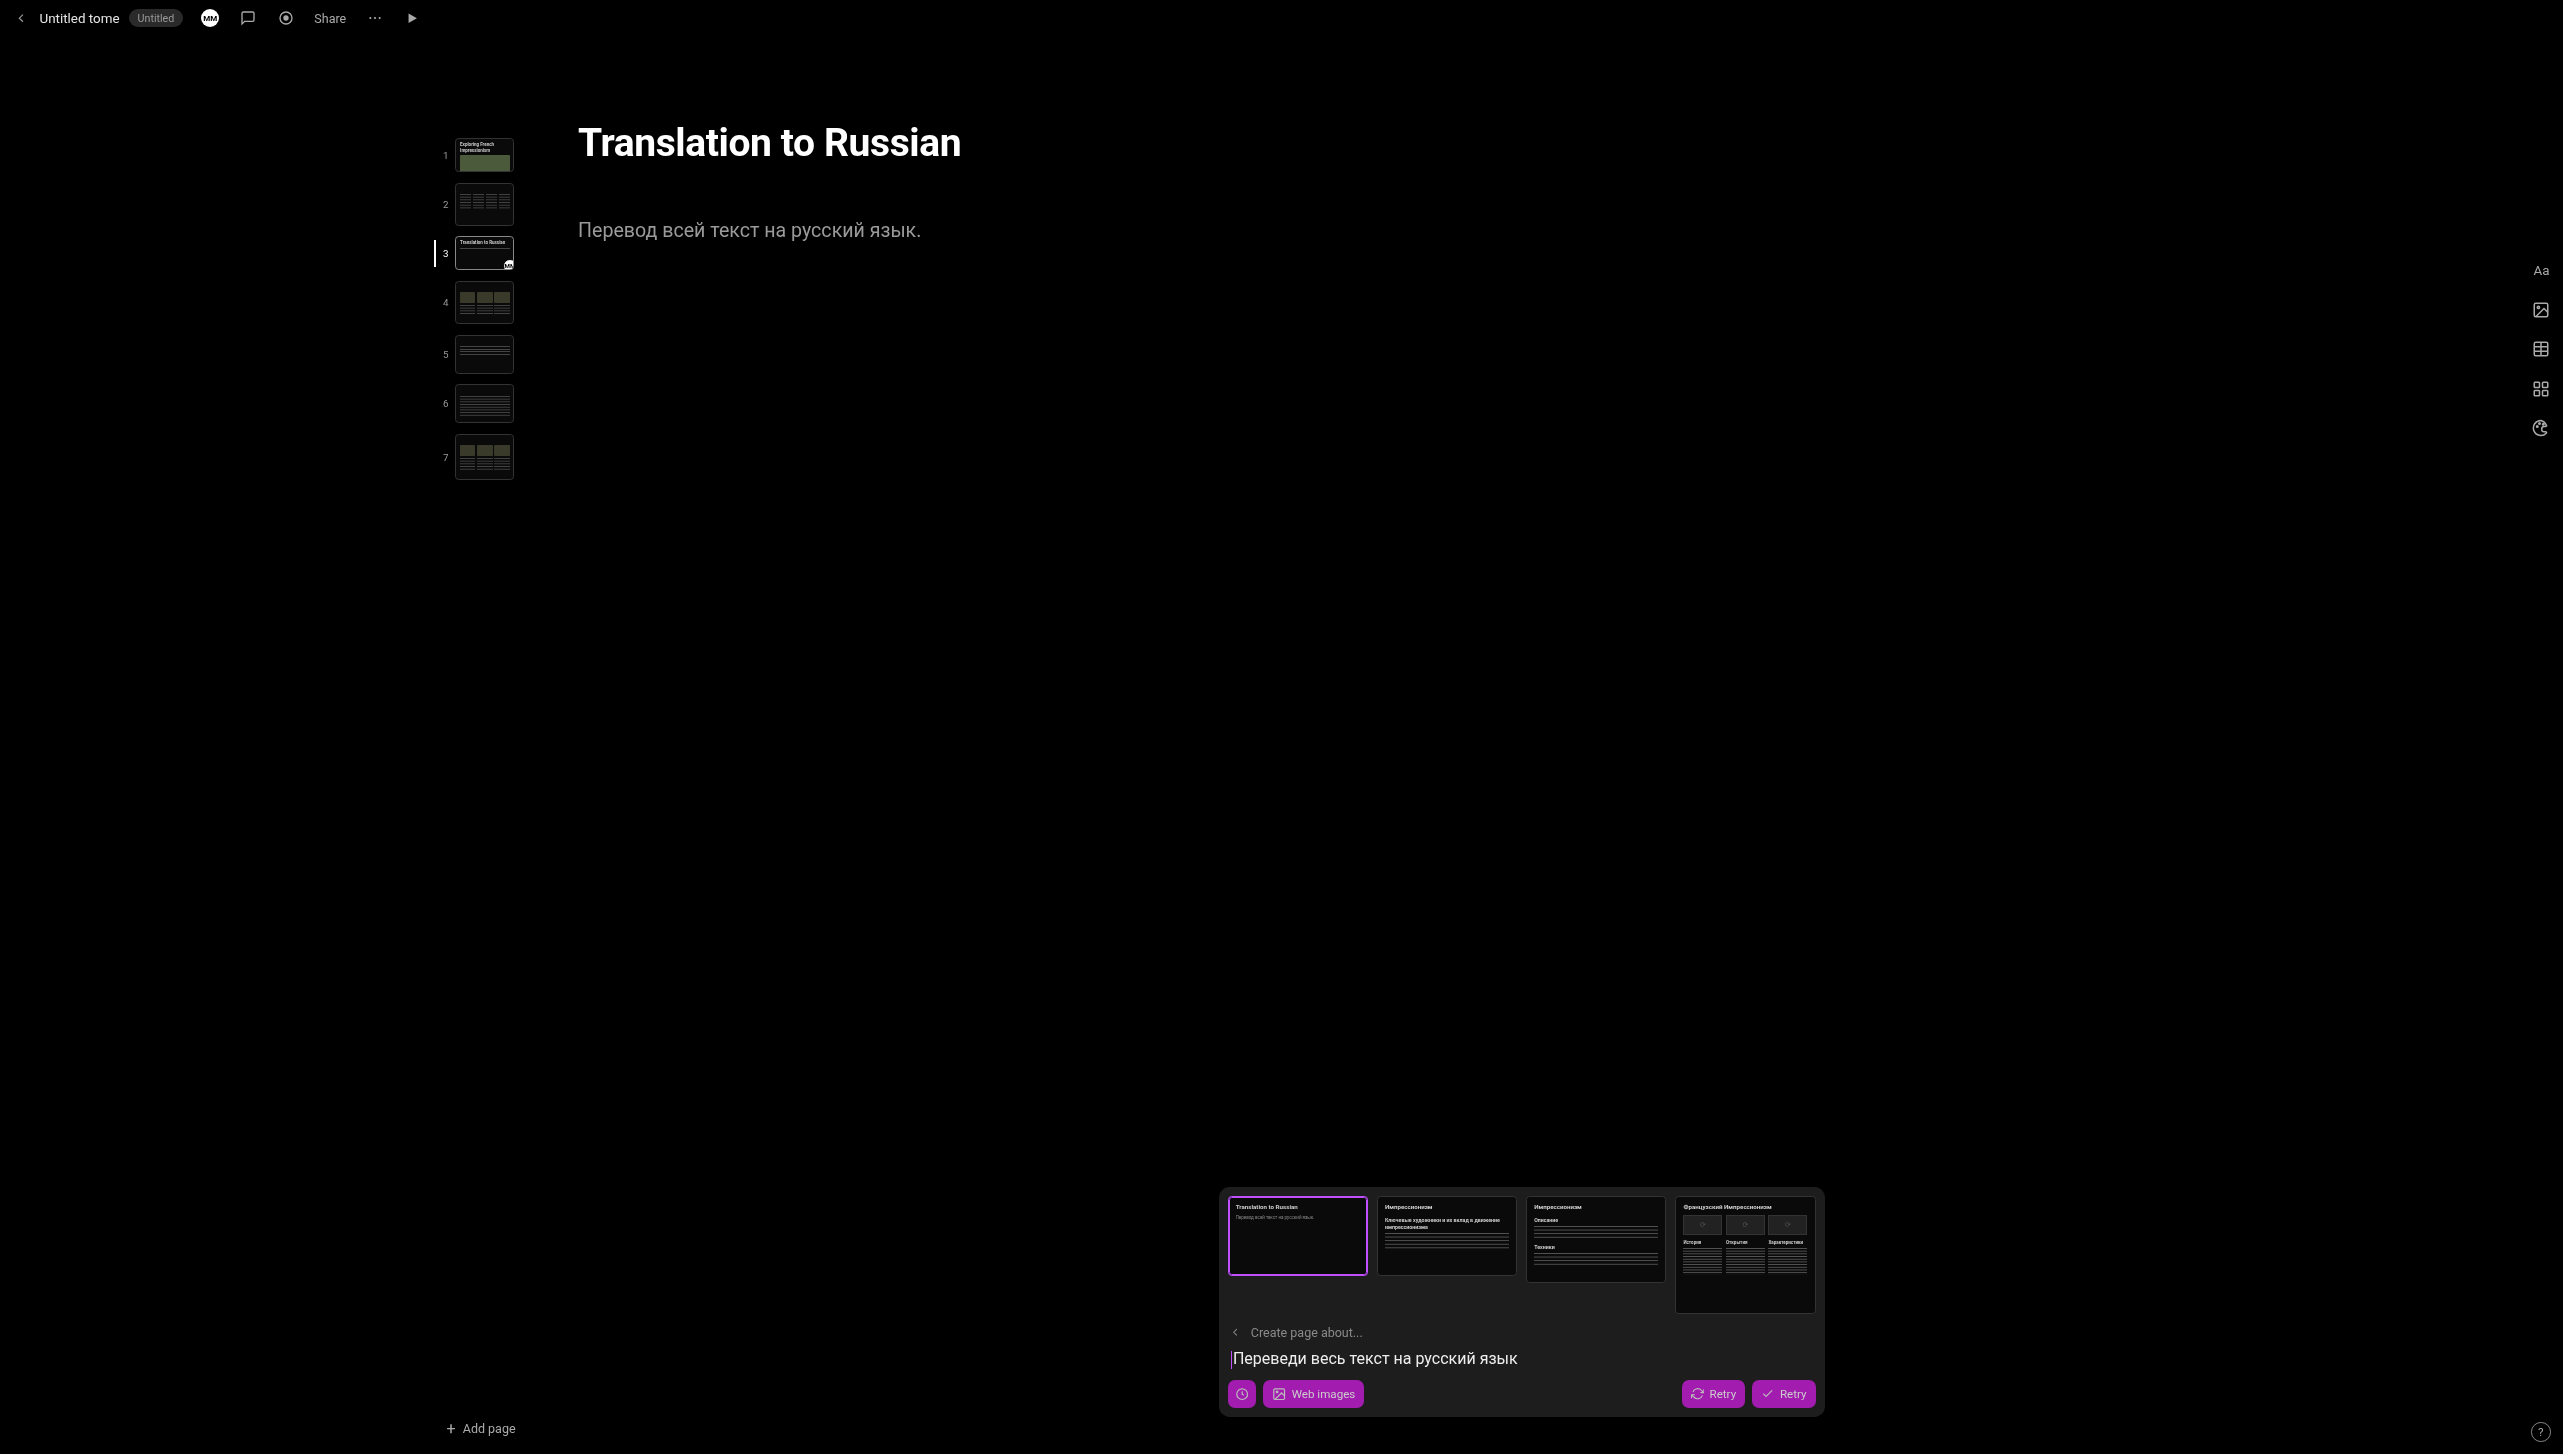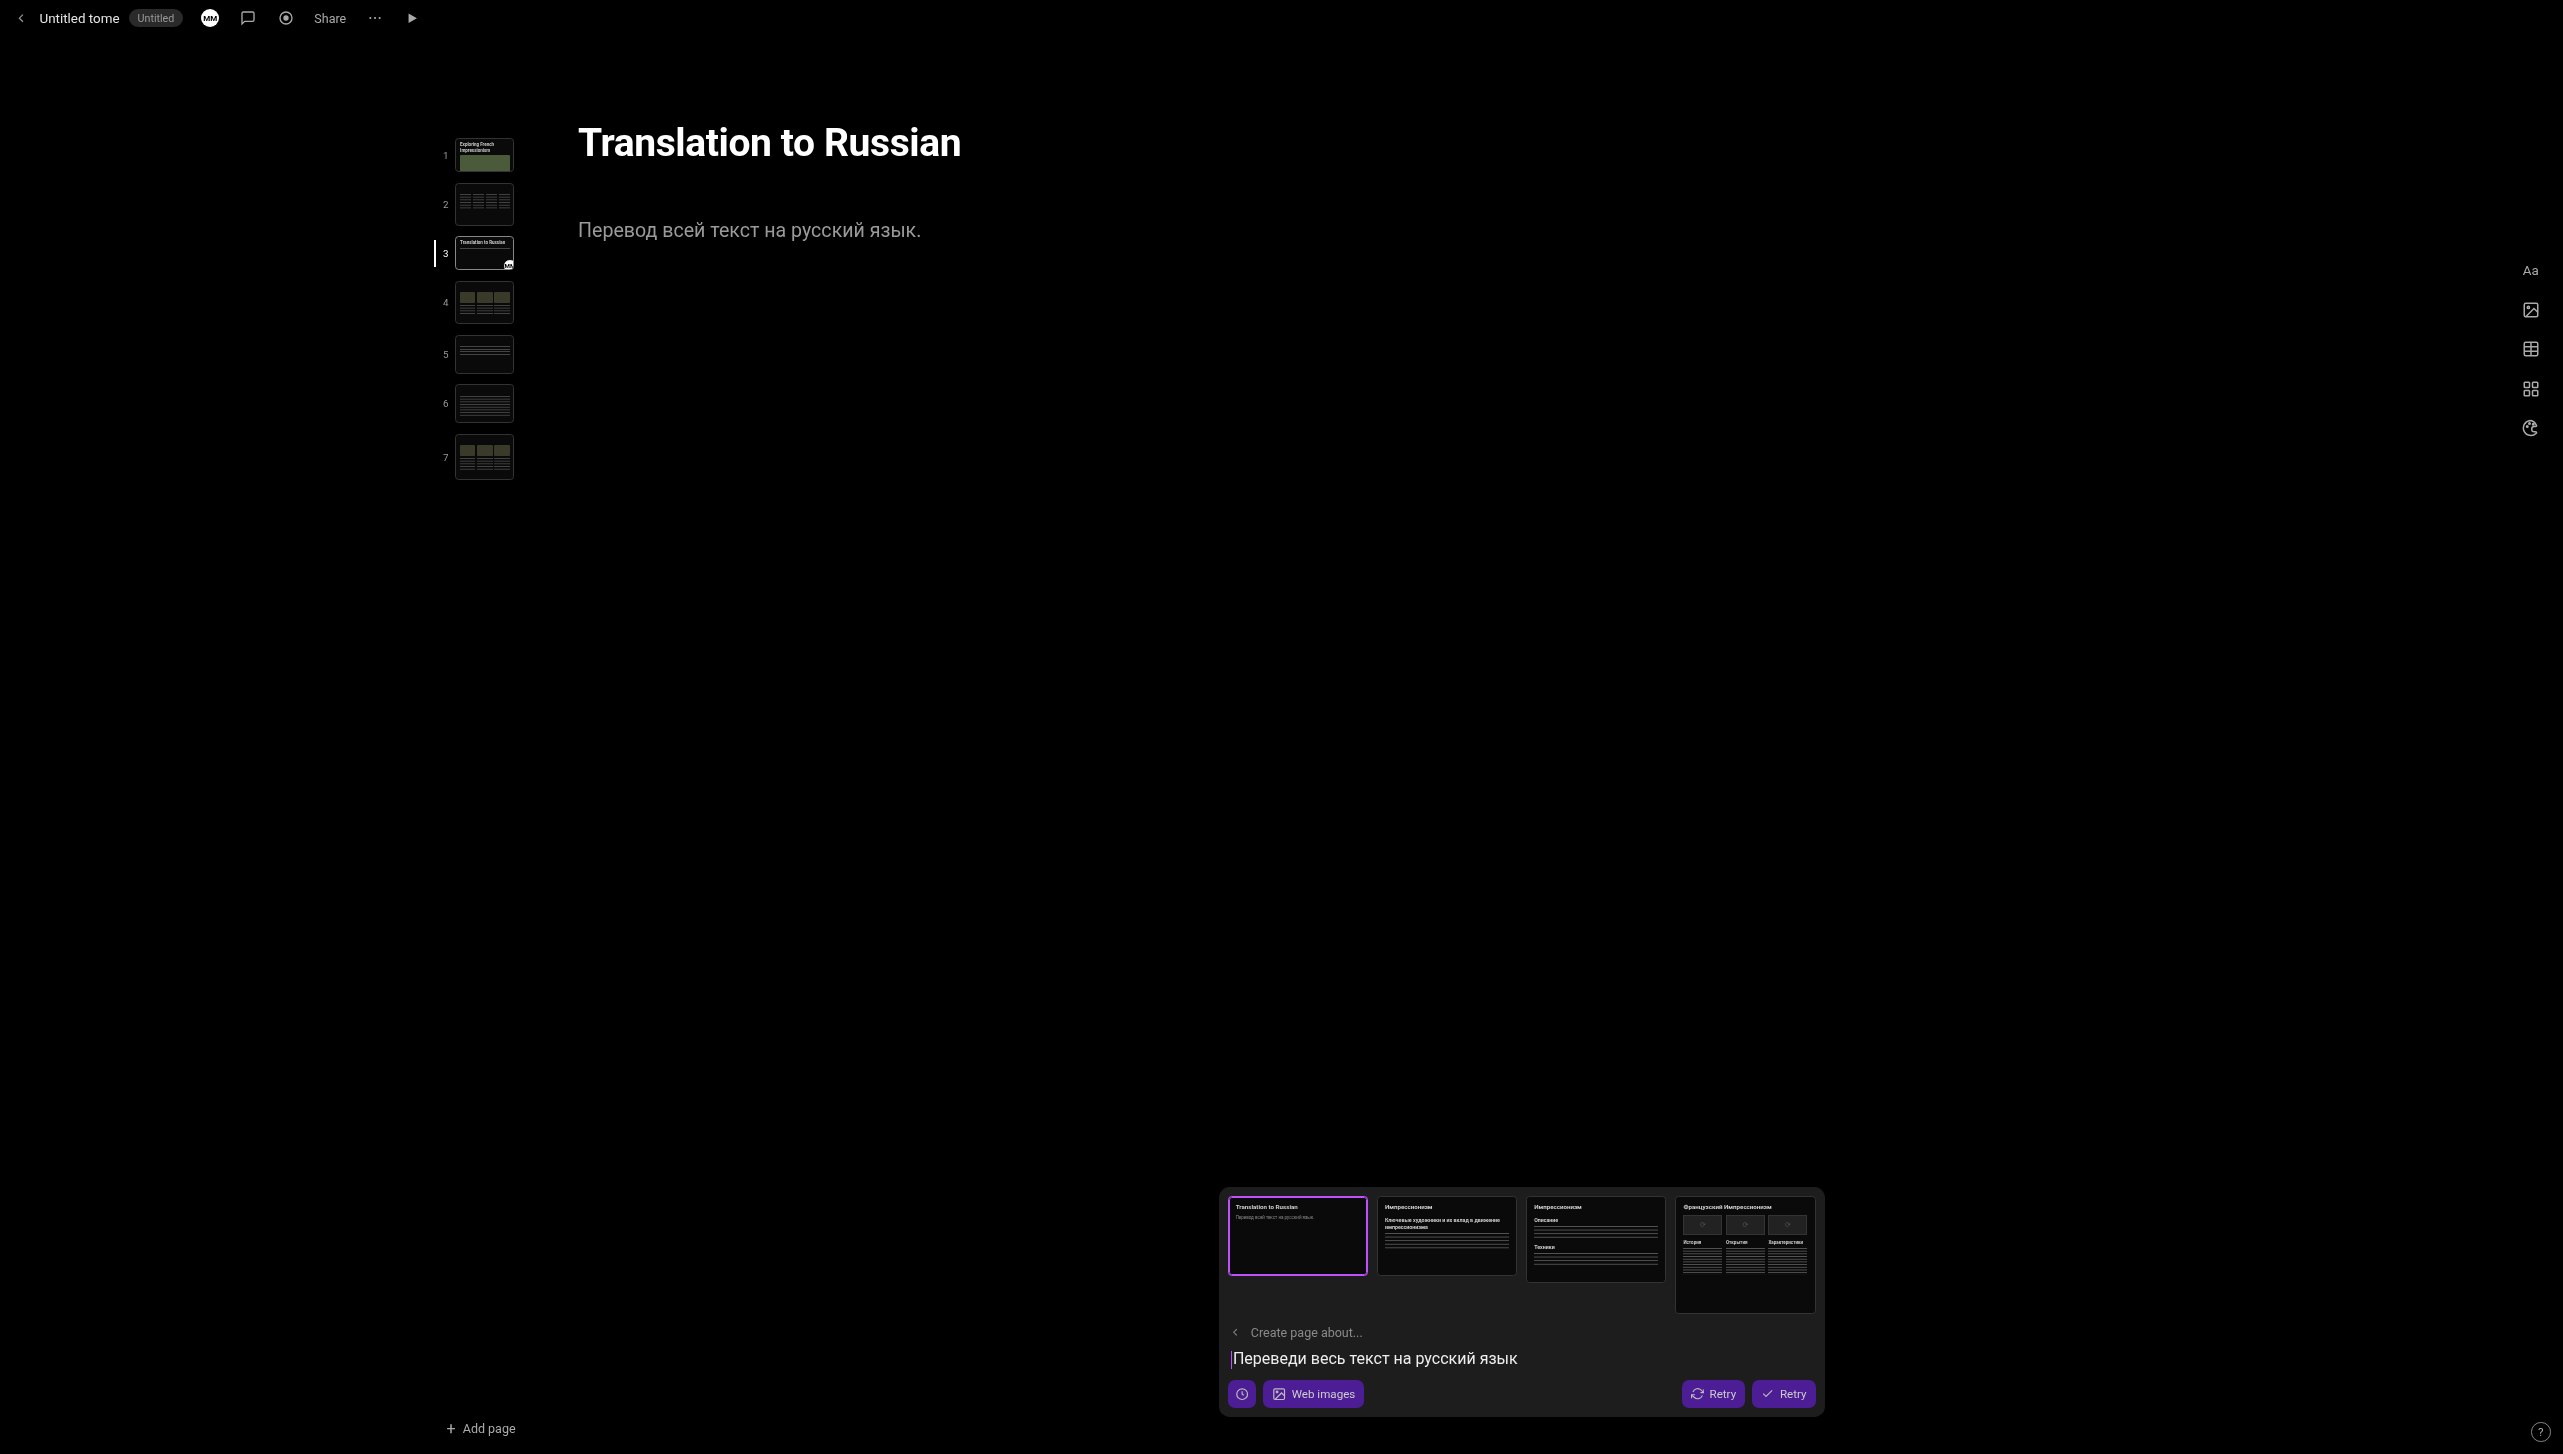--- a/index.html
+++ b/index.html
@@ -40,21 +40,21 @@
 .add-page{position:absolute;bottom:16px;left:12.5px;display:flex;align-items:center;gap:7.1px;color:#aaa;font-size:12.5px;cursor:pointer}
 .add-page .plus{font-size:16px}
 
 
 .canvas{flex:1;position:relative}
 .slide{position:absolute;left:55px;top:120px}
 .slide-title{font-size:39px;font-weight:700;color:#fff;letter-spacing:-0.4px}
 .slide-body{margin-top:53px;font-size:19.6px;color:#9a9a9a}
 
 
-.toolrail{width:43px;display:flex;flex-direction:column;padding-top:260px;gap:18px}
+.toolrail{width:43px;display:flex;flex-direction:column;align-items:center;padding-top:260px;gap:18px}
 .tool-btn{width:21.4px;height:21.4px;display:flex;align-items:center;justify-content:center;color:#aaa;cursor:pointer}
 
 
 .popup{position:absolute;left:50%;transform:translateX(-50%);bottom:37px;width:606px;background:#1d1d1d;border-radius:10.7px;padding:9px 9px 9px 9px}
 .popup-thumbs{display:flex;gap:9px;align-items:flex-start;margin-bottom:10.7px}
 .pthumb{background:#0a0a0a;border:0.9px solid #333;border-radius:3.6px;cursor:pointer;overflow:hidden}
 .pthumb.sel{border:0.9px solid #c050ff;position:relative}
 .pthumb.sel::after{content:"";position:absolute;inset:0;border:0.9px solid #c050ff;border-radius:2.7px;pointer-events:none}
 .pthumb.w1{width:141px;height:80px}
 .pthumb.w2{width:141px;height:80px}
@@ -72,21 +72,21 @@
 .pthumb .pt-col-title{font-size:4.5px;font-weight:700;margin-bottom:1.8px}
 .pthumb .pt-col-text{height:27px;background:linear-gradient(#555 0.9px,transparent 0.9px) repeat-y;background-size:100% 2.7px}
 
 .popup-breadcrumb{display:flex;align-items:center;gap:9px;color:#8a8a8a;font-size:12.5px;margin:5.3px 1.8px 9px}
 .popup-breadcrumb .chev{color:#888;cursor:pointer}
 
 .popup-prompt{font-size:16px;color:#eee;margin:0 3.6px 10.7px}
 .popup-prompt .cursor{display:inline-block;width:0.9px;height:18px;background:#c050ff;vertical-align:middle;margin-right:0.9px}
 
 .popup-actions{display:flex;align-items:center;gap:7.1px}
-.chip{display:flex;align-items:center;gap:5.3px;background:#4c1d95;border-radius:7.1px;height:28.5px;padding:0 9px;color:#ccc;font-size:11.6px;cursor:pointer}
+.chip{display:flex;align-items:center;gap:5.3px;background:#a21caf;border-radius:7.1px;height:28.5px;padding:0 9px;color:#ccc;font-size:11.6px;cursor:pointer}
 .chip .chip-icon{display:flex;align-items:center;justify-content:center;color:#bbb}
 .popup-actions .spacer{flex:1}
 
 
 .help{position:absolute;right:12.5px;bottom:12.5px;width:19.6px;height:19.6px;border:1.3px solid #888;border-radius:50%;display:flex;align-items:center;justify-content:center;color:#aaa;font-size:11.6px;cursor:pointer}
 
 svg{display:block}
 </style>
 </head>
 <body>

